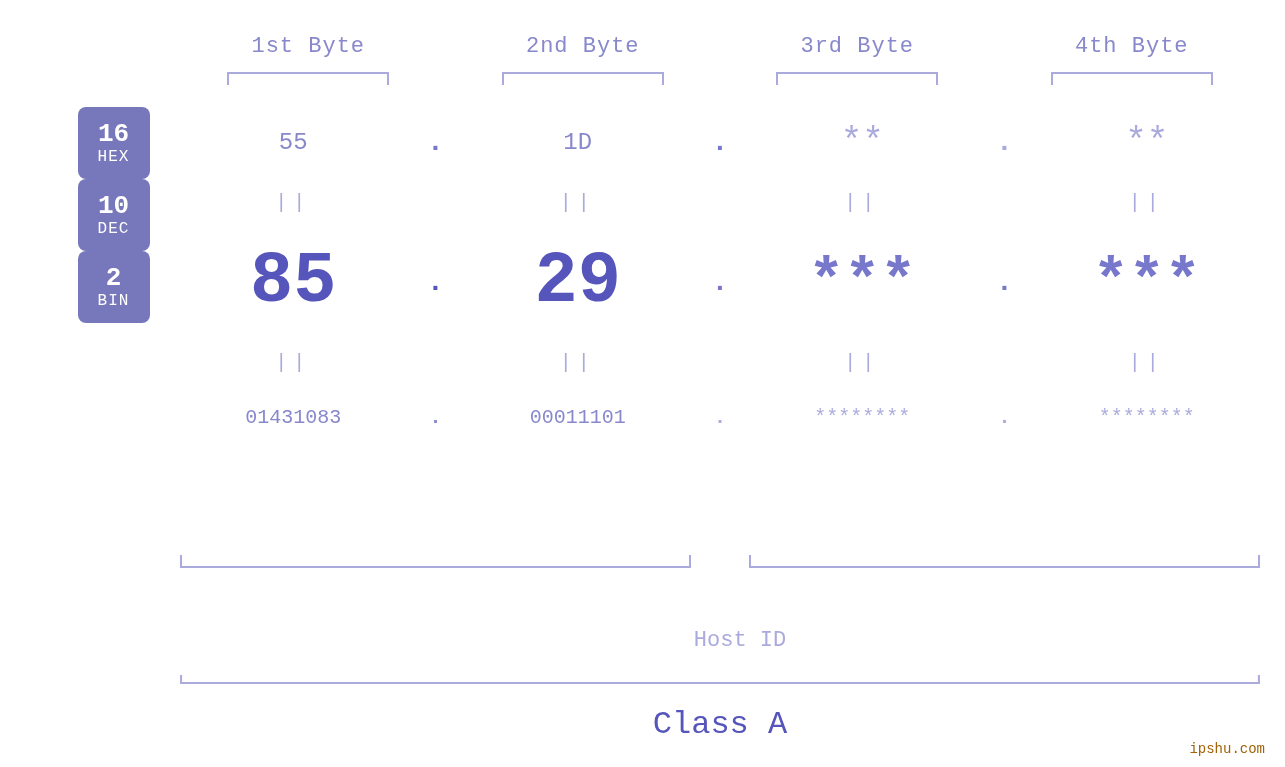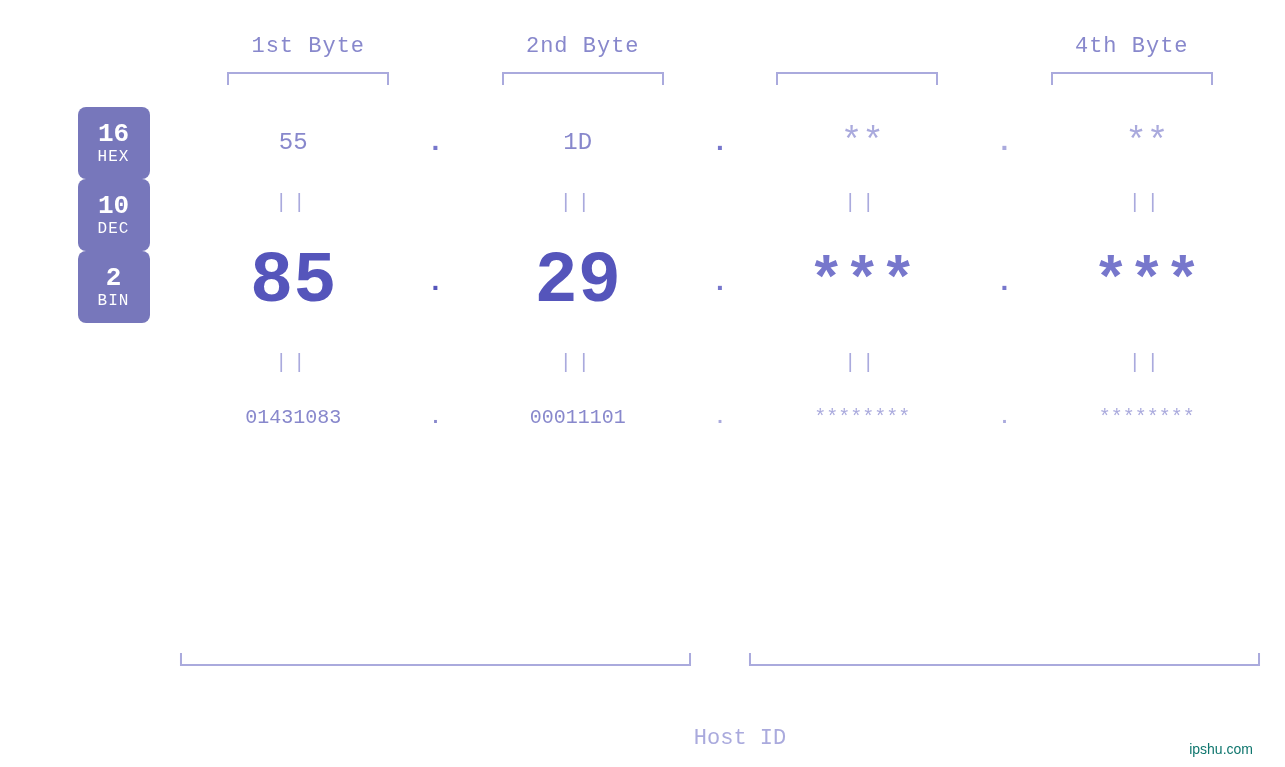--- a/index.html
+++ b/index.html
@@ -239,24 +239,24 @@
       color: #5555bb;
       font-size: 32px;
       font-family: 'Courier New', Courier, monospace;
       text-align: center;
       margin-top: 6px;
     }
 
     .watermark {
       position: absolute;
       bottom: 10px;
-      right: 32px;
-      color: #0f766e;
+      right: 20px;
+      color: #a16207;
       font-size: 14px;
-      font-family: Liberation Sans, sans-serif;
+      font-family: Liberation Mono, monospace;
     }
 
     
     .bracket-line {
       stroke: #aaaadd;
       stroke-width: 2;
       fill: none;
     }
   </style>
 </head>
@@ -275,20 +275,21 @@
     </div>
     <div class="byte-col">
       <span class="byte-label">2nd Byte</span>
       <div class="bracket-top">
         <svg viewBox="0 0 180 22">
           <path class="bracket-line" d="M10,20 L10,8 L170,8 L170,20"></path>
         </svg>
       </div>
     </div>
     <div class="byte-col">
+      <span class="byte-label">3rd Byte</span>
       <div class="bracket-top">
         <svg viewBox="0 0 180 22">
           <path class="bracket-line" d="M10,20 L10,8 L170,8 L170,20"></path>
         </svg>
       </div>
     </div>
     <div class="byte-col">
       <span class="byte-label">4th Byte</span>
       <div class="bracket-top">
         <svg viewBox="0 0 180 22">
@@ -412,18 +413,26 @@
       </div>
     </div>
 
     <div style="display:flex; margin-top:4px;">
       <div style="flex: 0 0 40px;"></div>
       <div style="flex: 1; text-align:center;margin-top:44px;">
         <span class="host-id-label">Host ID</span>
       </div>
     </div>
 
+    <div style="margin-top: 12px;">
+      <svg width="100%" height="20" viewBox="0 0 1090 20" preserveAspectRatio="none">
+        <path class="bracket-line" d="M10,10 L10,18 L1080,18 L1080,10"></path>
+      </svg>
+      <div class="class-row">
+        <span class="class-label">Class A</span>
+      </div>
+    </div>
 
   </div>
 
   <div class="watermark">ipshu.com</div>
 
 </div>
 
 </body></html>

